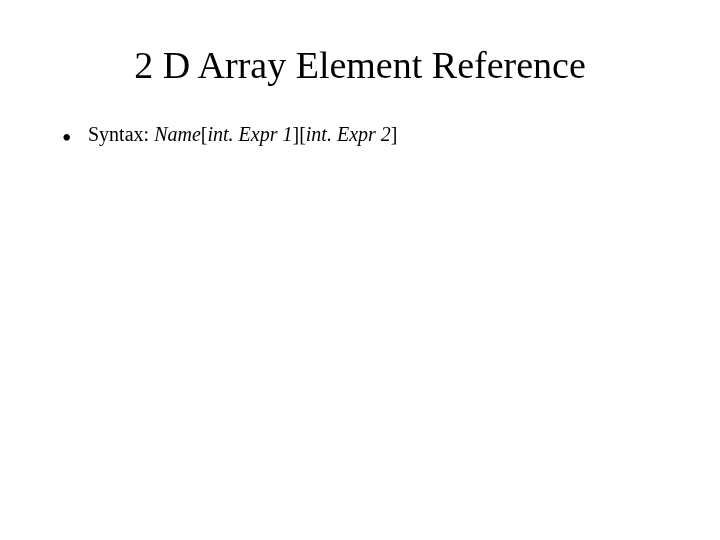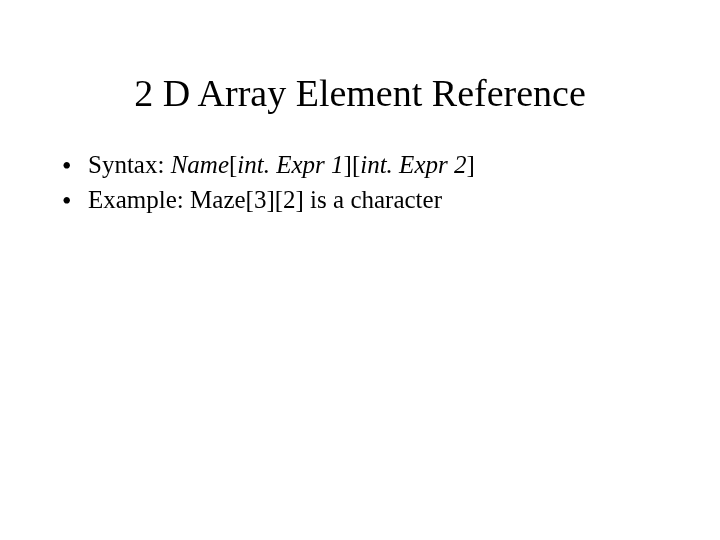--- a/index.html
+++ b/index.html
@@ -8,33 +8,33 @@
     width: 720px;
     height: 540px;
     background: #ffffff;
     font-family: "Times New Roman", Times, serif;
     color: #000000;
   }
   .slide {
     width: 720px;
     height: 464px;
     box-sizing: border-box;
-    padding: 56px 50px 40px 50px;
+    padding: 28px 50px 40px 50px;
   }
   .title {
     font-size: 38px;
     text-align: center;
     margin: 15px 0 35px 0;
     font-weight: normal;
   }
   ul.bullets {
     list-style: none;
     padding: 0;
     margin: 0 16px 0 10px;
-    font-size: 25px;
+    font-size: 20px;
     line-height: 1.22;
   }
   ul.bullets li {
     position: relative;
     padding-left: 28px;
     margin-bottom: 4px;
   }
   ul.bullets li::before {
     content: "•";
     position: absolute;
@@ -48,17 +48,14 @@
 </style>
 </head>
 <body>
 
 <div class="slide">
   <h1 class="title">2 D Array Element Reference</h1>
   <ul class="bullets">
     <li>
       <span>Syntax: </span><span class="italic">Name</span><span>[</span><span class="italic">int. Expr 1</span><span>][</span><span class="italic">int. Expr 2</span><span>]</span>
     </li>
-    <li>
-      <span>Example:  Maze[3][2] is a character</span>
-    </li>
   </ul>
 </div>
 
 </body></html>

